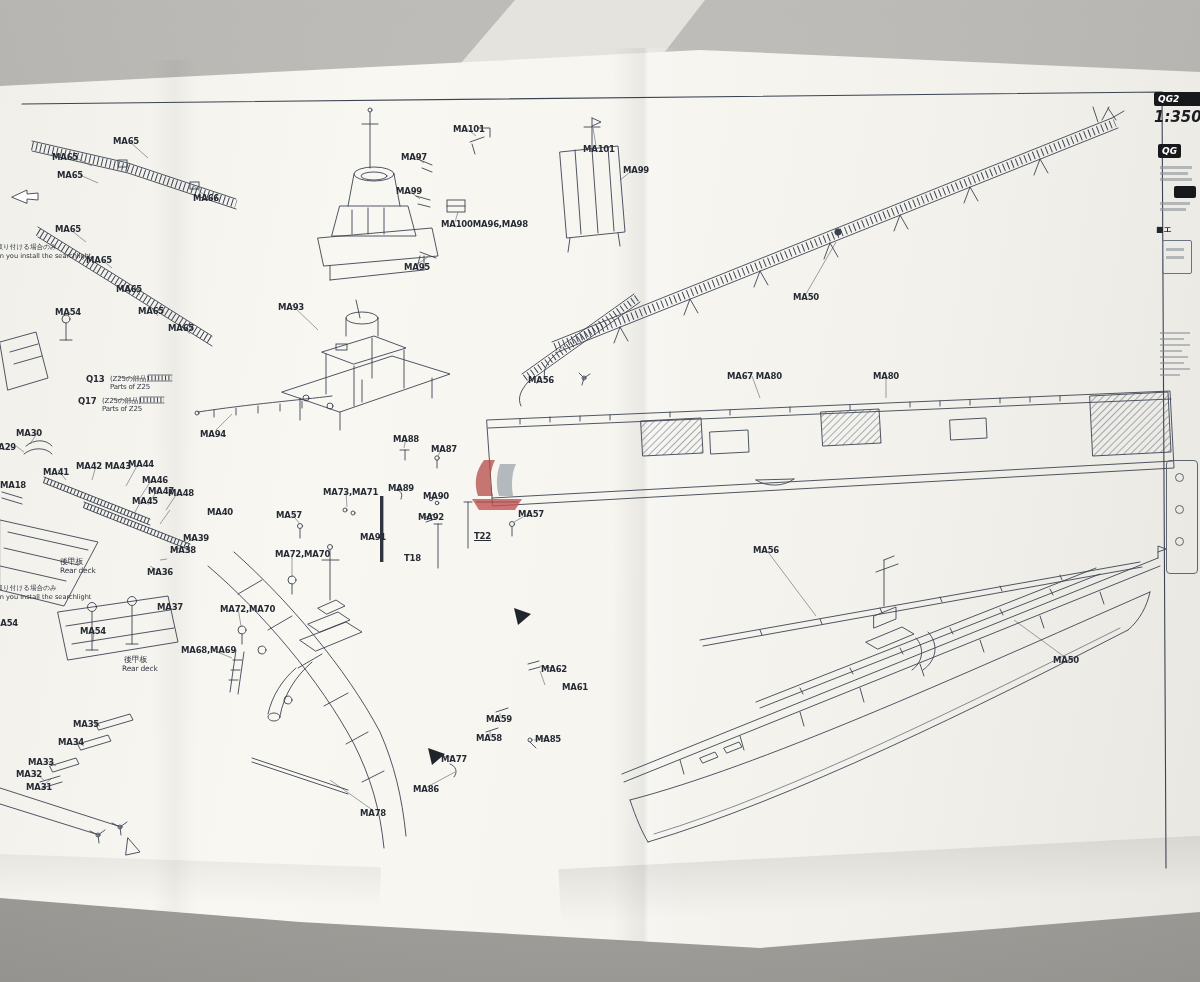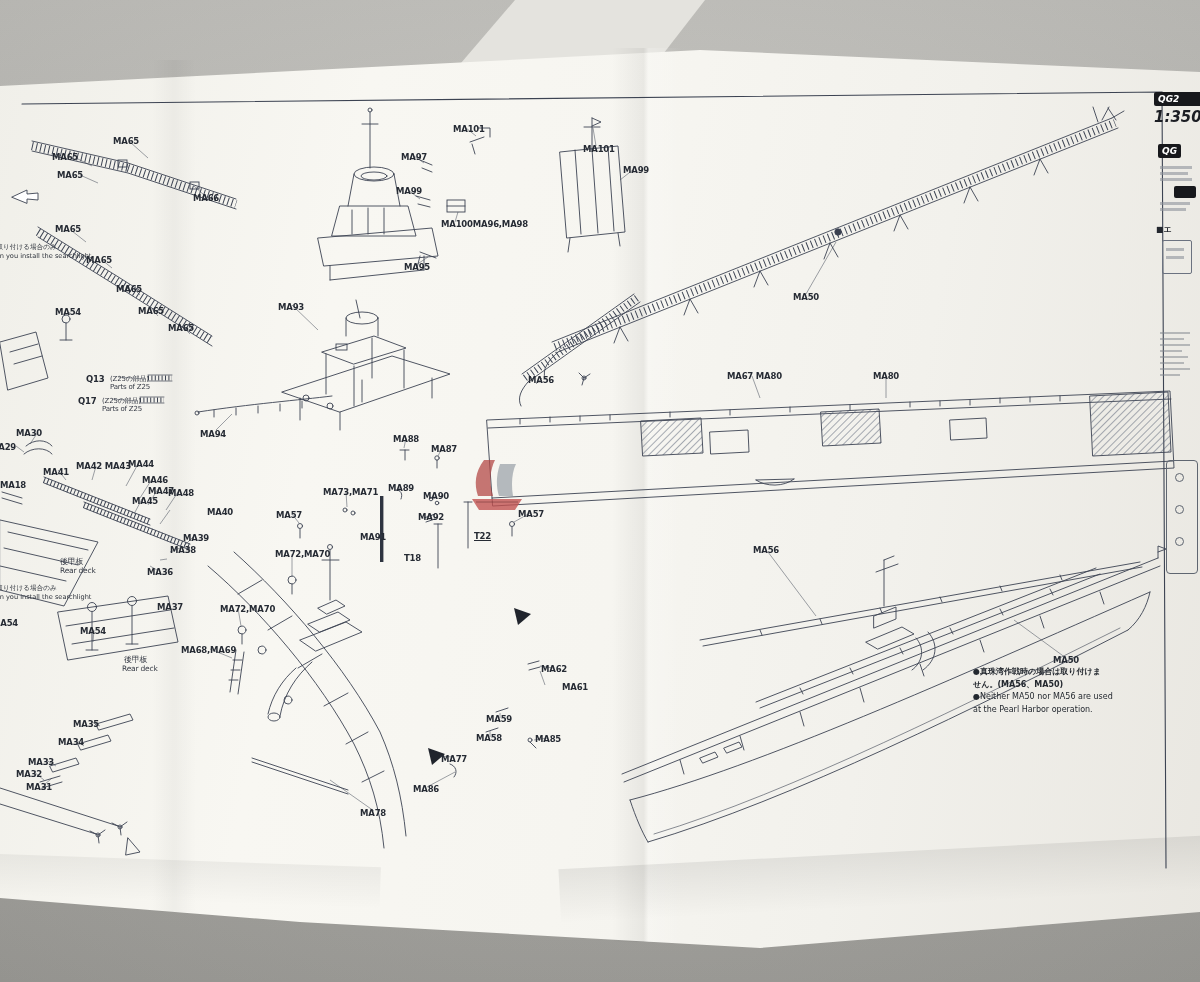--- a/index.html
+++ b/index.html
@@ -359,26 +359,20 @@
 
   <div class="note" style="left:-30px;top:243px;">
     <div>探照灯を取り付ける場合のみ</div>
     <div>only when you install the searchlight</div>
   </div>
   <div class="note" style="left:-30px;top:584px;">
     <div>探照灯を取り付ける場合のみ</div>
     <div>only when you install the searchlight</div>
   </div>
 
-  <div class="pearl">
-    <div class="jp">●真珠湾作戦時の場合は取り付けま</div>
-    <div class="jp">せん。(MA56、MA50)</div>
-    <div>●Neither MA50 nor MA56 are used</div>
-    <div>at the Pearl Harbor operation.</div>
-  </div>
 
   <div class="sb">
     <div class="chip" style="left:0;top:4px;width:44px;">QG2</div>
     <div class="sb-scale">1:350</div>
     <div class="chip" style="left:4px;top:56px;">QG</div>
     <div class="bar" style="left:6px;top:78px;width:32px;"></div>
     <div class="bar" style="left:6px;top:84px;width:28px;"></div>
     <div class="bar" style="left:6px;top:90px;width:32px;"></div>
     <div class="chip" style="left:20px;top:98px;width:14px;height:8px;"></div>
     <div class="bar" style="left:6px;top:114px;width:30px;"></div>

